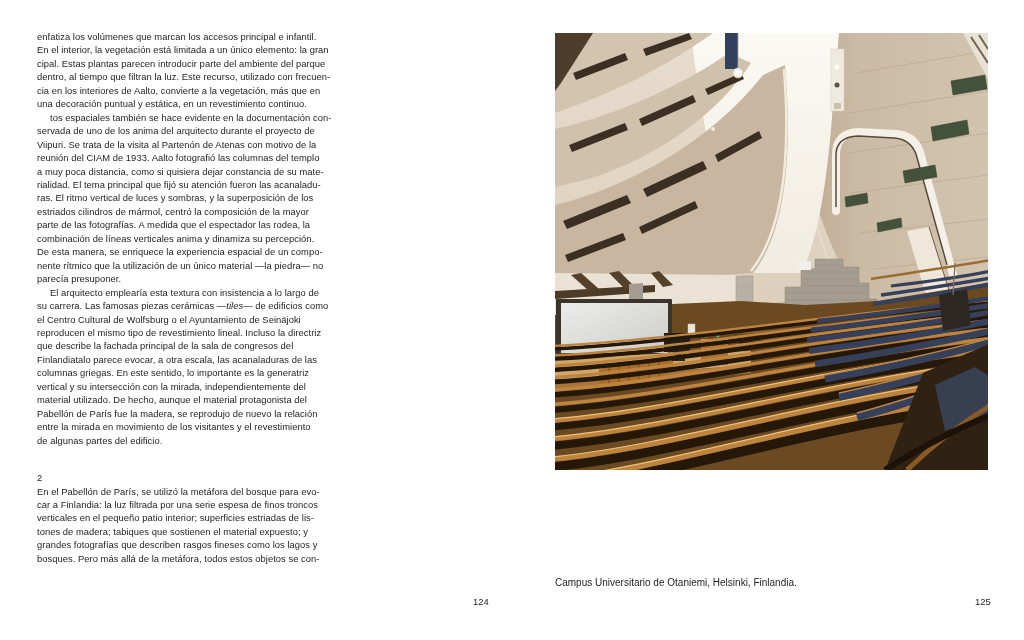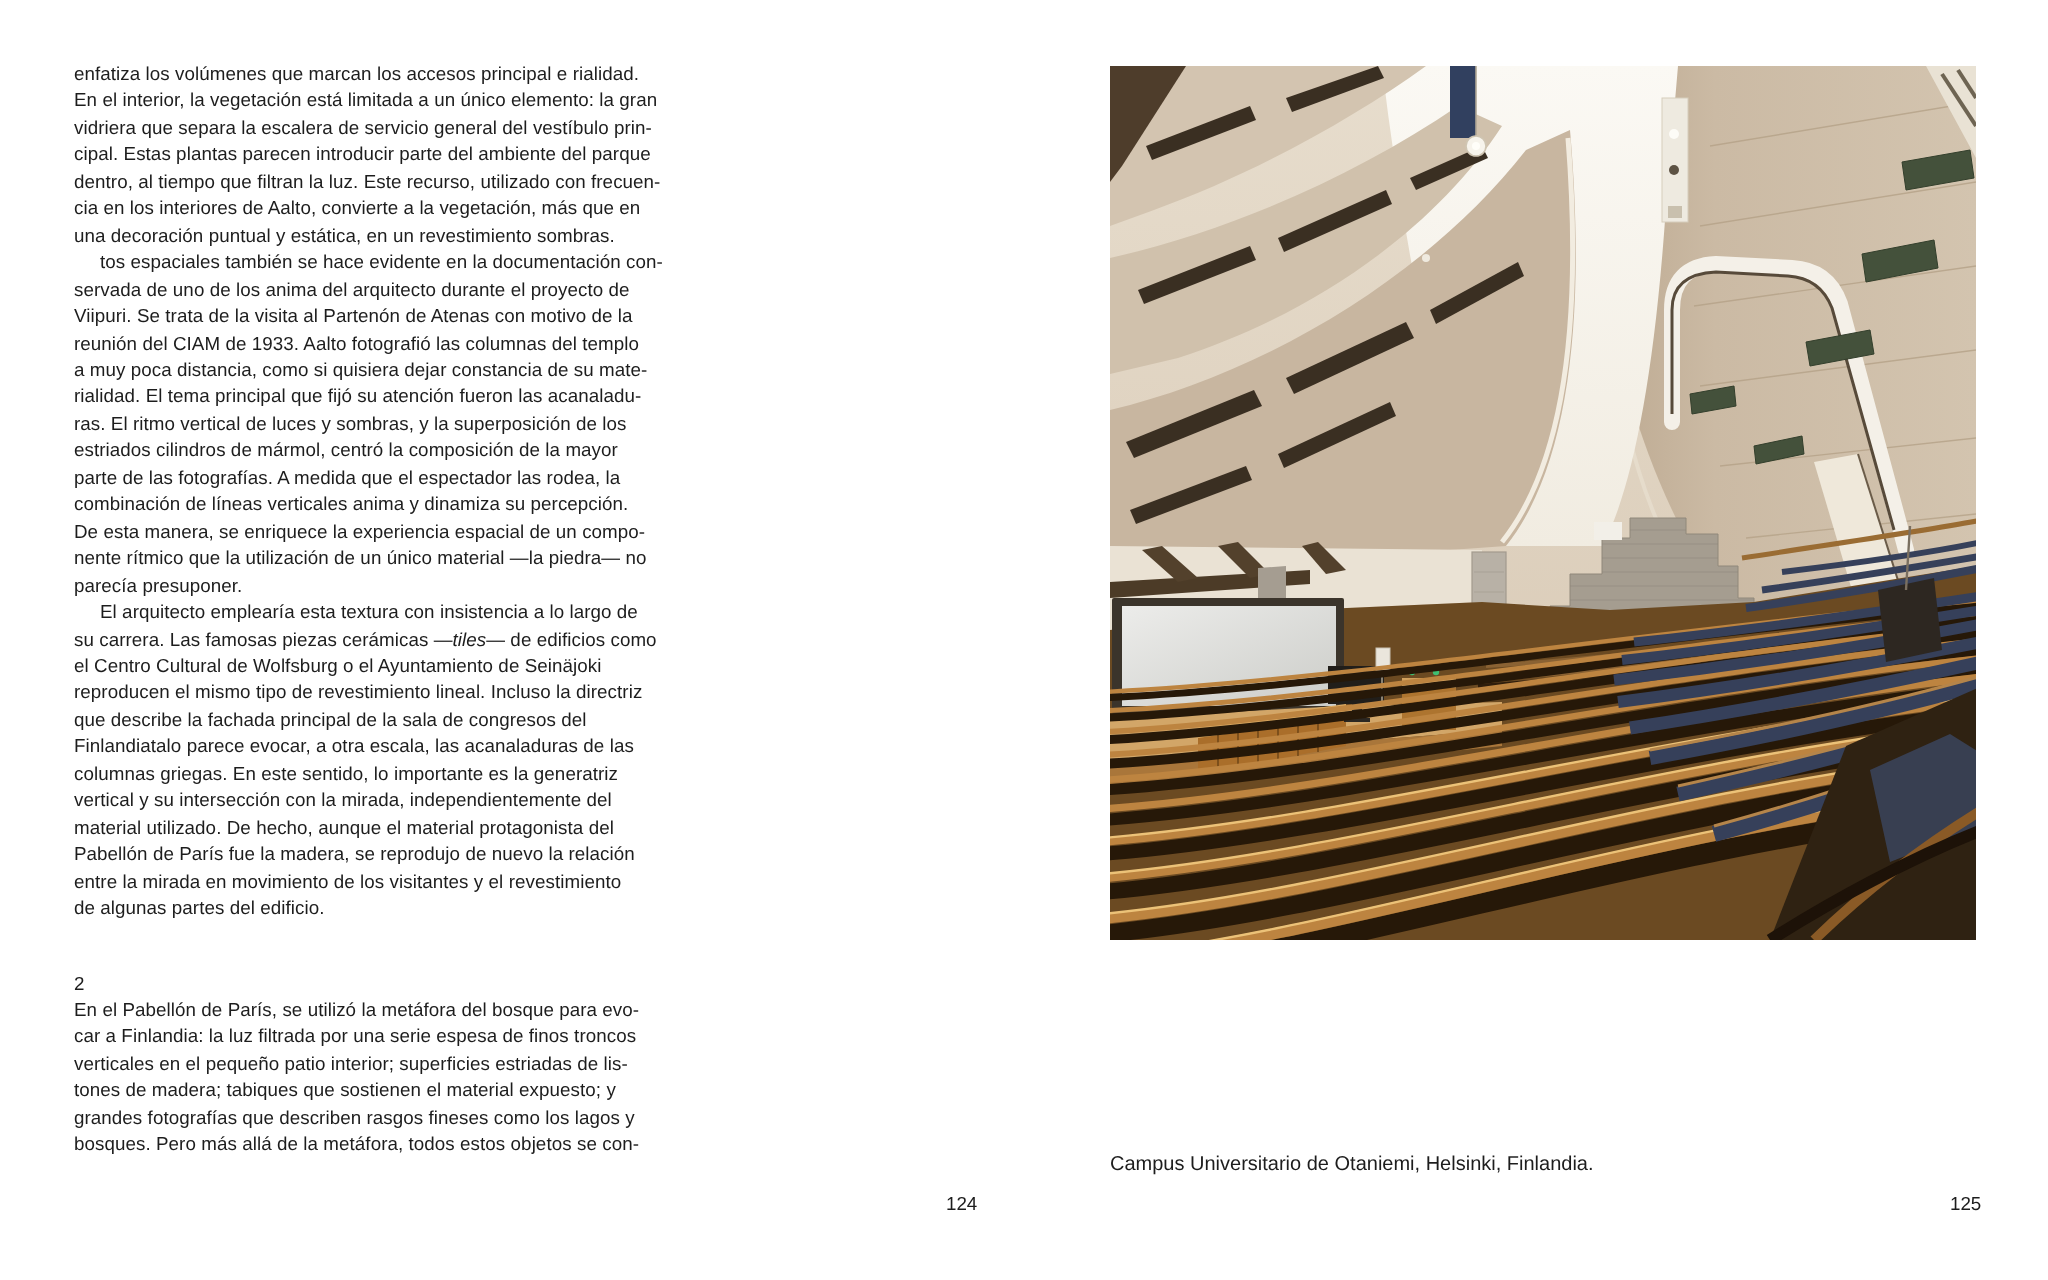--- a/index.html
+++ b/index.html
@@ -24,27 +24,26 @@
   .caption{position:absolute;left:555px;top:578px;font-size:10px;line-height:10px;}
   .folio{position:absolute;top:596px;font-size:9.4px;margin-left:20px;}
   .folio-left{left:453px;}
   .folio-right{left:955px;text-align:center;}
 </style>
 </head>
 <body>
 
 <div class="article">
     <div class="para">
-      <div class="line">enfatiza los volúmenes que marcan los accesos principal e rialidad.</div>
+      <div class="line">enfatiza los volúmenes que marcan los accesos principal e infantil.</div>
       <div class="line">En el interior, la vegetación está limitada a un único elemento: la gran</div>
-      <div class="line">vidriera que separa la escalera de servicio general del vestíbulo prin-</div>
       <div class="line">cipal. Estas plantas parecen introducir parte del ambiente del parque</div>
       <div class="line">dentro, al tiempo que filtran la luz. Este recurso, utilizado con frecuen-</div>
       <div class="line">cia en los interiores de Aalto, convierte a la vegetación, más que en</div>
-      <div class="line">una decoración puntual y estática, en un revestimiento sombras.</div>
+      <div class="line">una decoración puntual y estática, en un revestimiento continuo.</div>
     </div>
     <div class="para indent">
       <div class="line">tos espaciales también se hace evidente en la documentación con-</div>
       <div class="line">servada de uno de los anima del arquitecto durante el proyecto de</div>
       <div class="line">Viipuri. Se trata de la visita al Partenón de Atenas con motivo de la</div>
       <div class="line">reunión del CIAM de 1933. Aalto fotografió las columnas del templo</div>
       <div class="line">a muy poca distancia, como si quisiera dejar constancia de su mate-</div>
       <div class="line">rialidad. El tema principal que fijó su atención fueron las acanaladu-</div>
       <div class="line">ras. El ritmo vertical de luces y sombras, y la superposición de los</div>
       <div class="line">estriados cilindros de mármol, centró la composición de la mayor</div>

